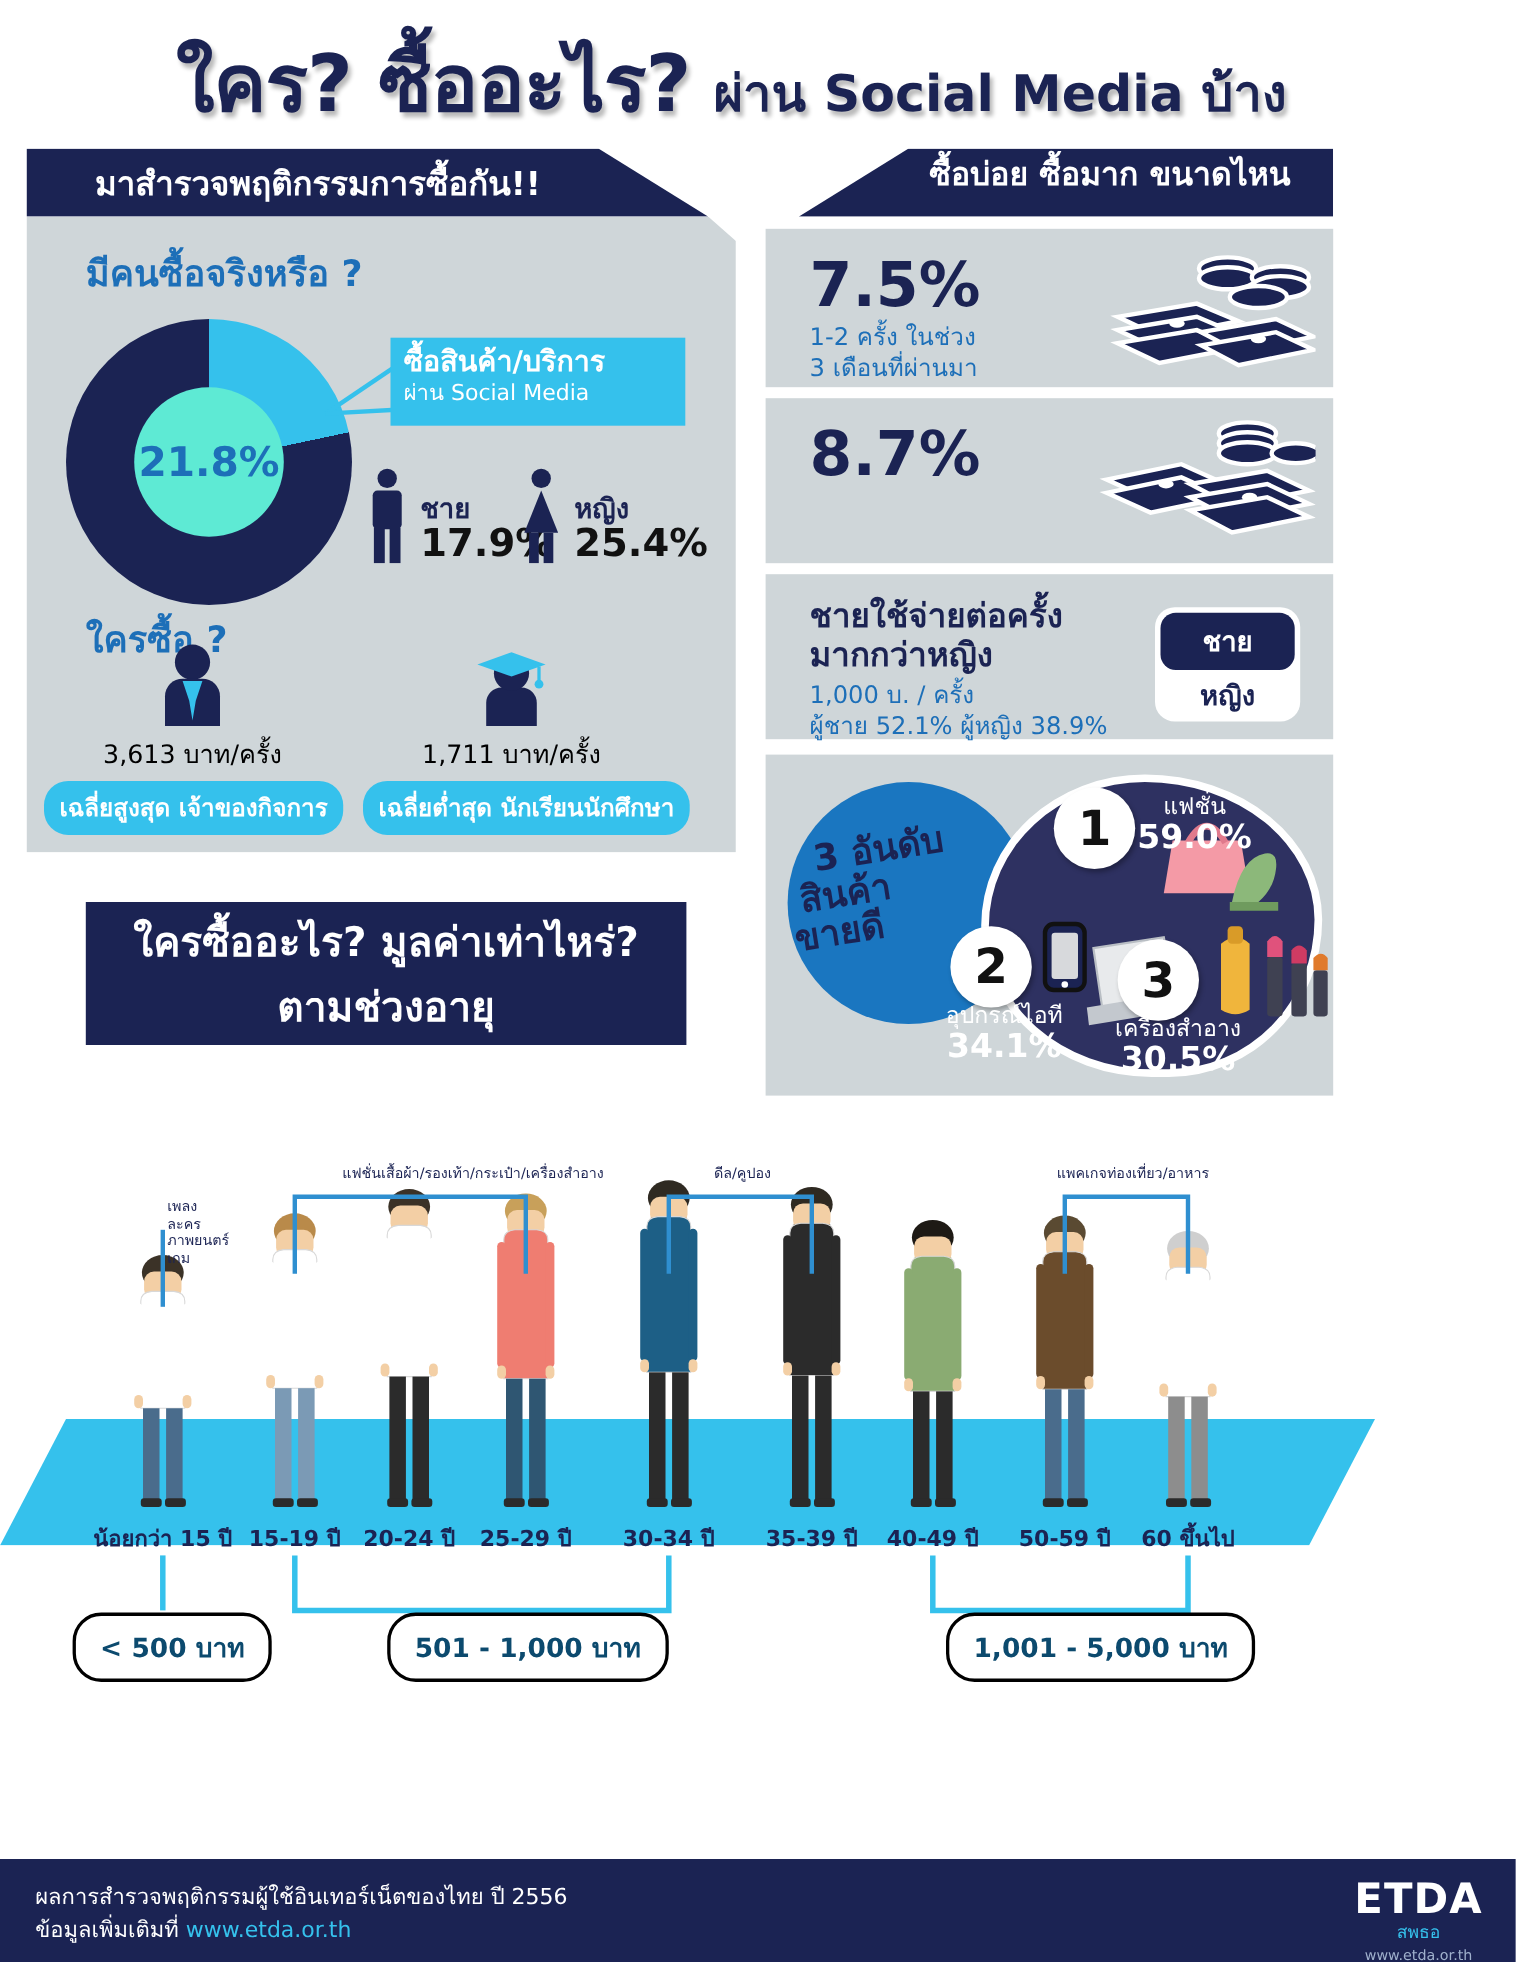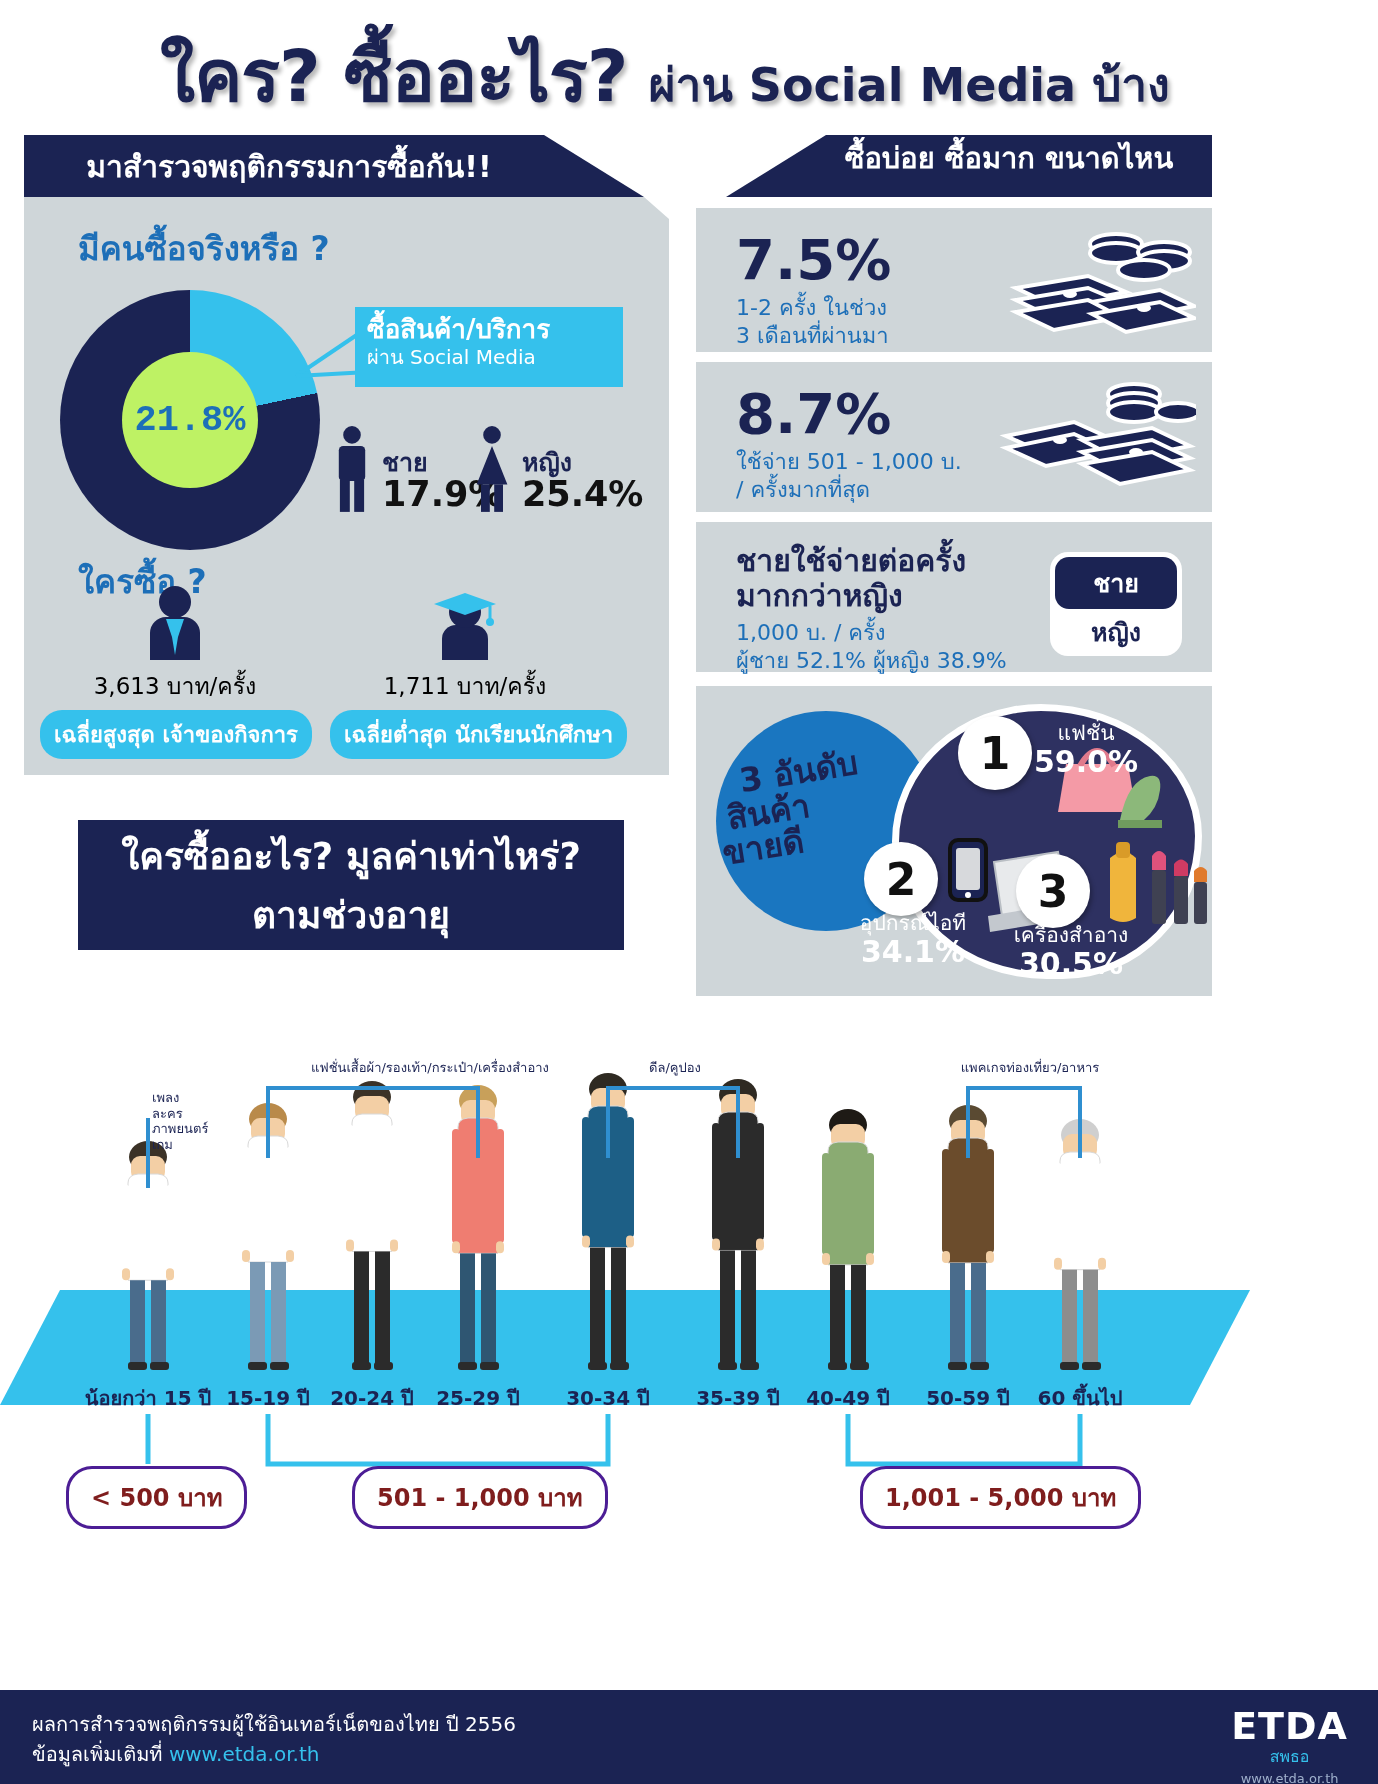--- a/index.html
+++ b/index.html
@@ -38,22 +38,22 @@
   .q-label { position:absolute; font-size:33px; font-weight:bold; color:#1d6fb8; }
 
   
   #donut { position:absolute; left:60px; top:290px; width:260px; height:260px; }
   #donut .ring {
     position:absolute; inset:0; border-radius:50%;
     background: conic-gradient(#35c1ec 0deg 78deg, #1b2353 78deg 360deg);
   }
   #donut .hole {
     position:absolute; left:62px; top:62px; width:136px; height:136px;
-    border-radius:50%; background:#bef264;
-    display:flex; align-items:center; justify-content:center;font-family:Liberation Mono, monospace;
+    border-radius:50%; background:#5eead4;
+    display:flex; align-items:center; justify-content:center;
   }
   #donut-value { font-size:37px; font-weight:bold; color:#1d6fb8; }
 
   #callout-box {
     position:absolute; left:355px; top:307px; width:268px; height:80px;
     background:#35c1ec; color:#fff; padding:8px 12px;
   }
   #callout-title { font-size:26px; font-weight:bold; line-height:1.15; }
   #callout-sub { font-size:20px; line-height:1.2; }
   #callout-line { position:absolute; left:290px; top:320px; width:90px; height:60px; }
@@ -141,22 +141,22 @@
   .person { position:absolute; bottom:0; }
   .age-label {
     position:absolute; font-size:20px; font-weight:bold; color:#1b2353;
     text-align:center; white-space:nowrap;
   }
   .cat-label {
     position:absolute; font-size:13px; color:#1b2353; text-align:center;
     line-height:1.2;
   }
   .spend-pill {
-    position:absolute; background:#ffffff; border:3px solid #4c1d95;
-    border-radius:26px; color:#7f1d1d; font-size:24px; font-weight:bold;
+    position:absolute; background:#ffffff; border:3px solid #000000;
+    border-radius:26px; color:#0c4a6e; font-size:24px; font-weight:bold;
     padding:9px 22px; white-space:nowrap;
   }
 
   
   #footer {
     position:absolute; left:0; top:1690px; width:1378px; height:94px;
     background:#1b2353; color:#fff;
   }
   #foot-l1 { position:absolute; left:32px; top:18px; font-size:20px; }
   #foot-l2 { position:absolute; left:32px; top:48px; font-size:20px; }
@@ -286,24 +286,20 @@
     <g fill="#ffffff">
         <ellipse cx="74" cy="68" rx="7" ry="4"></ellipse>
         <ellipse cx="148" cy="82" rx="7" ry="4"></ellipse>
       </g>
   </svg>
 </div>
 
 <div class="stat-card" style="left:696px; top:362px; width:516px; height:150px;">
   <div style="position:absolute;left:40px;top:24px;">
     <div class="stat-pct">8.7%</div>
-    <div class="stat-desc">
-      <div>ใช้จ่าย 501 - 1,000 บ.</div>
-      <div>/ ครั้งมากที่สุด</div>
-    </div>
   </div>
   <svg style="position:absolute;right:16px;top:16px;" width="200" height="120" viewBox="0 0 200 120">
     <g fill="#1b2353" stroke="#ffffff" stroke-width="4">
       <ellipse cx="138" cy="16" rx="26" ry="10"></ellipse>
         <ellipse cx="138" cy="25" rx="26" ry="10"></ellipse>
       <ellipse cx="138" cy="34" rx="26" ry="10"></ellipse>
         <ellipse cx="182" cy="34" rx="22" ry="9"></ellipse>
     </g>
     <g stroke="#ffffff" stroke-width="4" fill="#1b2353">
       <polygon points="10,58 78,44 118,62 50,76"></polygon>

